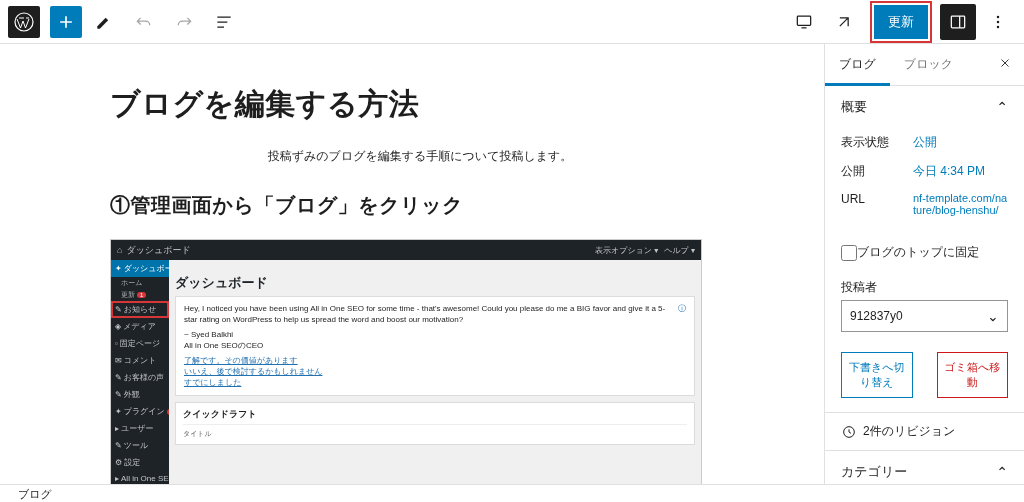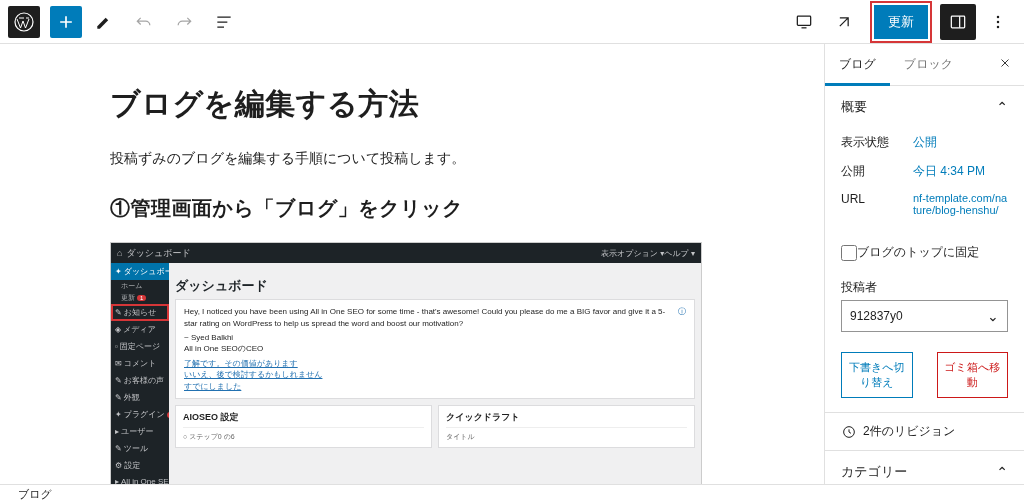--- a/index.html
+++ b/index.html
@@ -14,28 +14,28 @@
 .tb-btn svg { width: 20px; height: 20px; }
 .tb-spacer { flex: 1; }
 .update-btn { background: #007cba; color: #fff; border: none; padding: 8px 14px; font-size: 13px; cursor: pointer; }
 .update-highlight { border: 2px solid #d63638; padding: 2px; margin: 0 4px; }
 
 
 .main { display: flex; height: 440px; }
 .editor { flex: 1; padding: 40px 0 0 0; overflow: auto; }
 .editor-inner { max-width: 620px; margin: 0 0 0 110px; }
 .post-title { font-size: 30px; font-weight: 700; margin-bottom: 22px; letter-spacing: 0.5px; }
-.post-para { font-size: 14px; margin-bottom: 26px; line-height: 1.6; }
+.post-para { font-size: 12px; margin-bottom: 26px; line-height: 1.6; text-align: center; }
 .post-h2 { font-size: 20px; font-weight: 700; margin-bottom: 20px; letter-spacing: 0.5px; }
 
 
 .nested { border: 1px solid #ccc; width: 592px; font-size: 10px; background: #f0f0f1; }
 .nested-bar { background: #1d2327; color: #c3c4c7; height: 20px; display: flex; align-items: center; padding: 0 6px; font-size: 9px; }
 .nested-bar .nb-left { display: flex; gap: 4px; align-items: center; }
-.nested-bar .nb-right { margin-left: auto; display: flex; font-size: 8px; }
+.nested-bar .nb-right { margin-left: auto; display: flex; gap: 6px; font-size: 8px; }
 .nested-body { display: flex; }
 .nested-side { width: 58px; background: #1d2327; color: #c3c4c7; font-size: 8px; }
 .ns-item { padding: 3px 4px; display: flex; align-items: center; gap: 2px; white-space: nowrap; overflow: hidden; }
 .ns-item.active { background: #0073aa; color: #fff; }
 .ns-item.highlighted { outline: 2px solid #d63638; outline-offset: -2px; }
 .ns-sub { font-size: 7px; padding: 1px 4px 1px 10px; color: #a7aaad; }
 .nested-content { flex: 1; padding: 6px; }
 .nc-notice { background: #fff; border: 1px solid #dcdcde; padding: 5px 8px; font-size: 8px; display: flex; gap: 6px; align-items: flex-start; position: relative; }
 .nc-notice .nc-badge { width: 16px; height: 16px; border-radius: 3px; background: #ff6b6b; flex-shrink: 0; }
 .nc-notice .nc-btns { margin-left: auto; display: flex; gap: 4px; flex-shrink: 0; }
@@ -223,25 +223,20 @@
               <span style="float:right;color:#2271b1">ⓘ</span>
               <div>Hey, I noticed you have been using All in One SEO for some time - that's awesome! Could you please do me a BIG favor and give it a 5-star rating on WordPress to help us spread the word and boost our motivation?</div>
               <div style="margin-top:3px">~ Syed Balkhi</div>
               <div>All in One SEOのCEO</div>
               <div style="margin-top:4px"><a>了解です。その価値があります</a></div>
               <div><a>いいえ、後で検討するかもしれません</a></div>
               <div><a>すでにしました</a></div>
             </div>
             <div class="nc-row">
               <div class="nc-col">
-                <div class="nc-col-h">AIOSEO 設定</div>
-                <div class="nc-step">○ ステップ0 の6</div>
-
-              </div>
-              <div class="nc-col">
                 <div class="nc-col-h">クイックドラフト</div>
                 <div class="nc-input-lbl">タイトル</div>
 
               </div>
             </div>
           </div>
         </div>
       </div>
     </div>
   </div>

